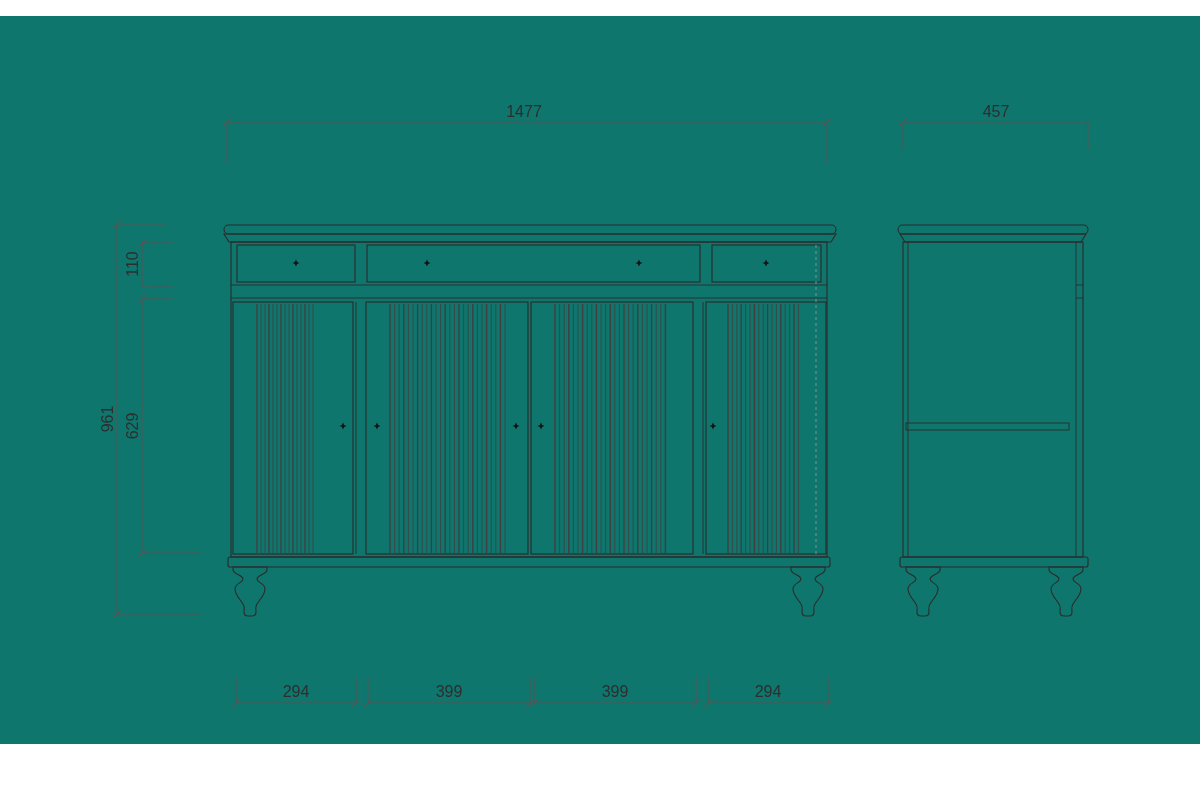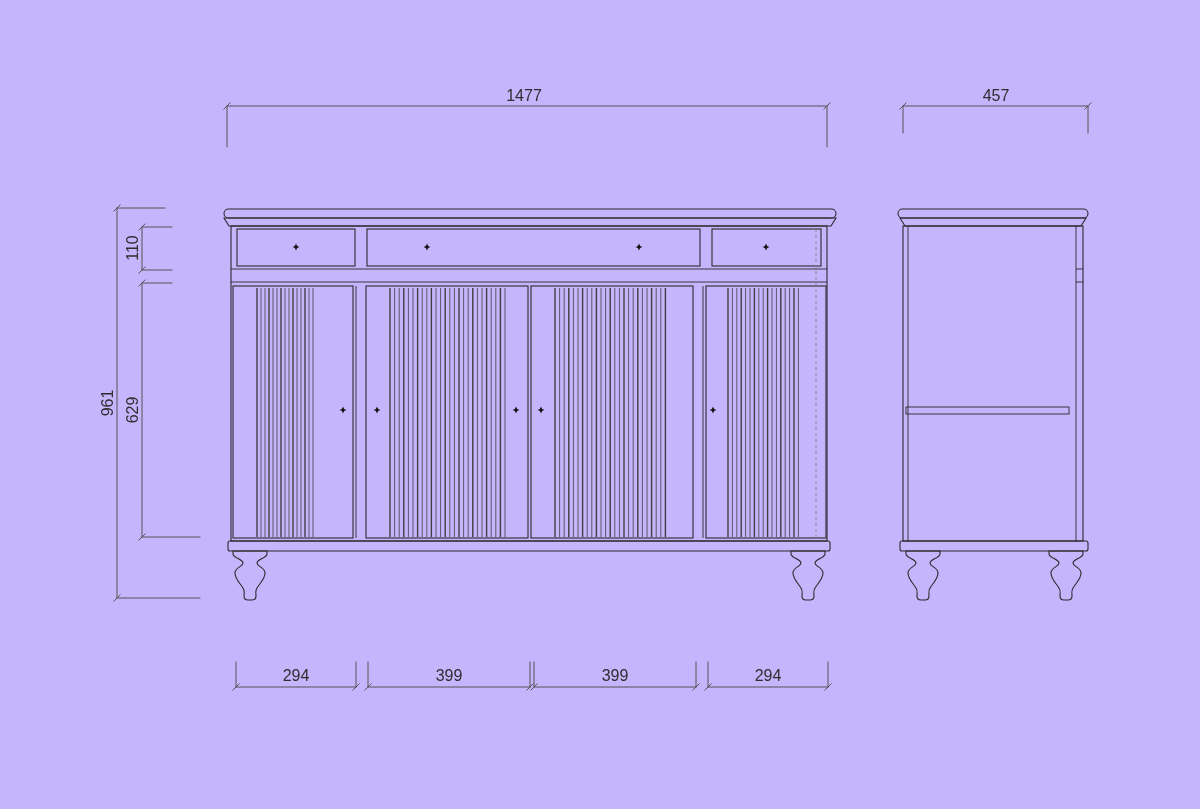--- a/index.html
+++ b/index.html
@@ -1,17 +1,17 @@
 <!DOCTYPE html>
 <html><head>
 <meta charset="utf-8">
 <style>
   html,body{margin:0;padding:0;background:#ffffff;}
-  .canvas{position:relative;width:1200px;height:809px;background:#c4b5fd;overflow:hidden;
-          font-family:"Liberation Sans",sans-serif;}
+  .canvas{position:relative;width:1200px;height:728px;background:#0f766e;overflow:hidden;
+          font-family:"Liberation Sans",sans-serif;margin-top:16px;}
   svg{position:absolute;left:0;top:0;}
   svg text{font-family:"Liberation Sans",sans-serif;font-size:16px;fill:#2e2e2e;}
   .outline{stroke:#2b2b2b;stroke-width:1.1;fill:none;}
   .thin{stroke:#2b2b2b;stroke-width:0.9;fill:none;}
   .dim{stroke:#555555;stroke-width:1;fill:none;}
   .hidden-line{stroke:#8a8a8a;stroke-width:1;stroke-dasharray:3 3;fill:none;}
   .flute{stroke:#3f3f3f;fill:none;}
   .knob{fill:#111111;stroke:none;}
 </style>
 </head>

